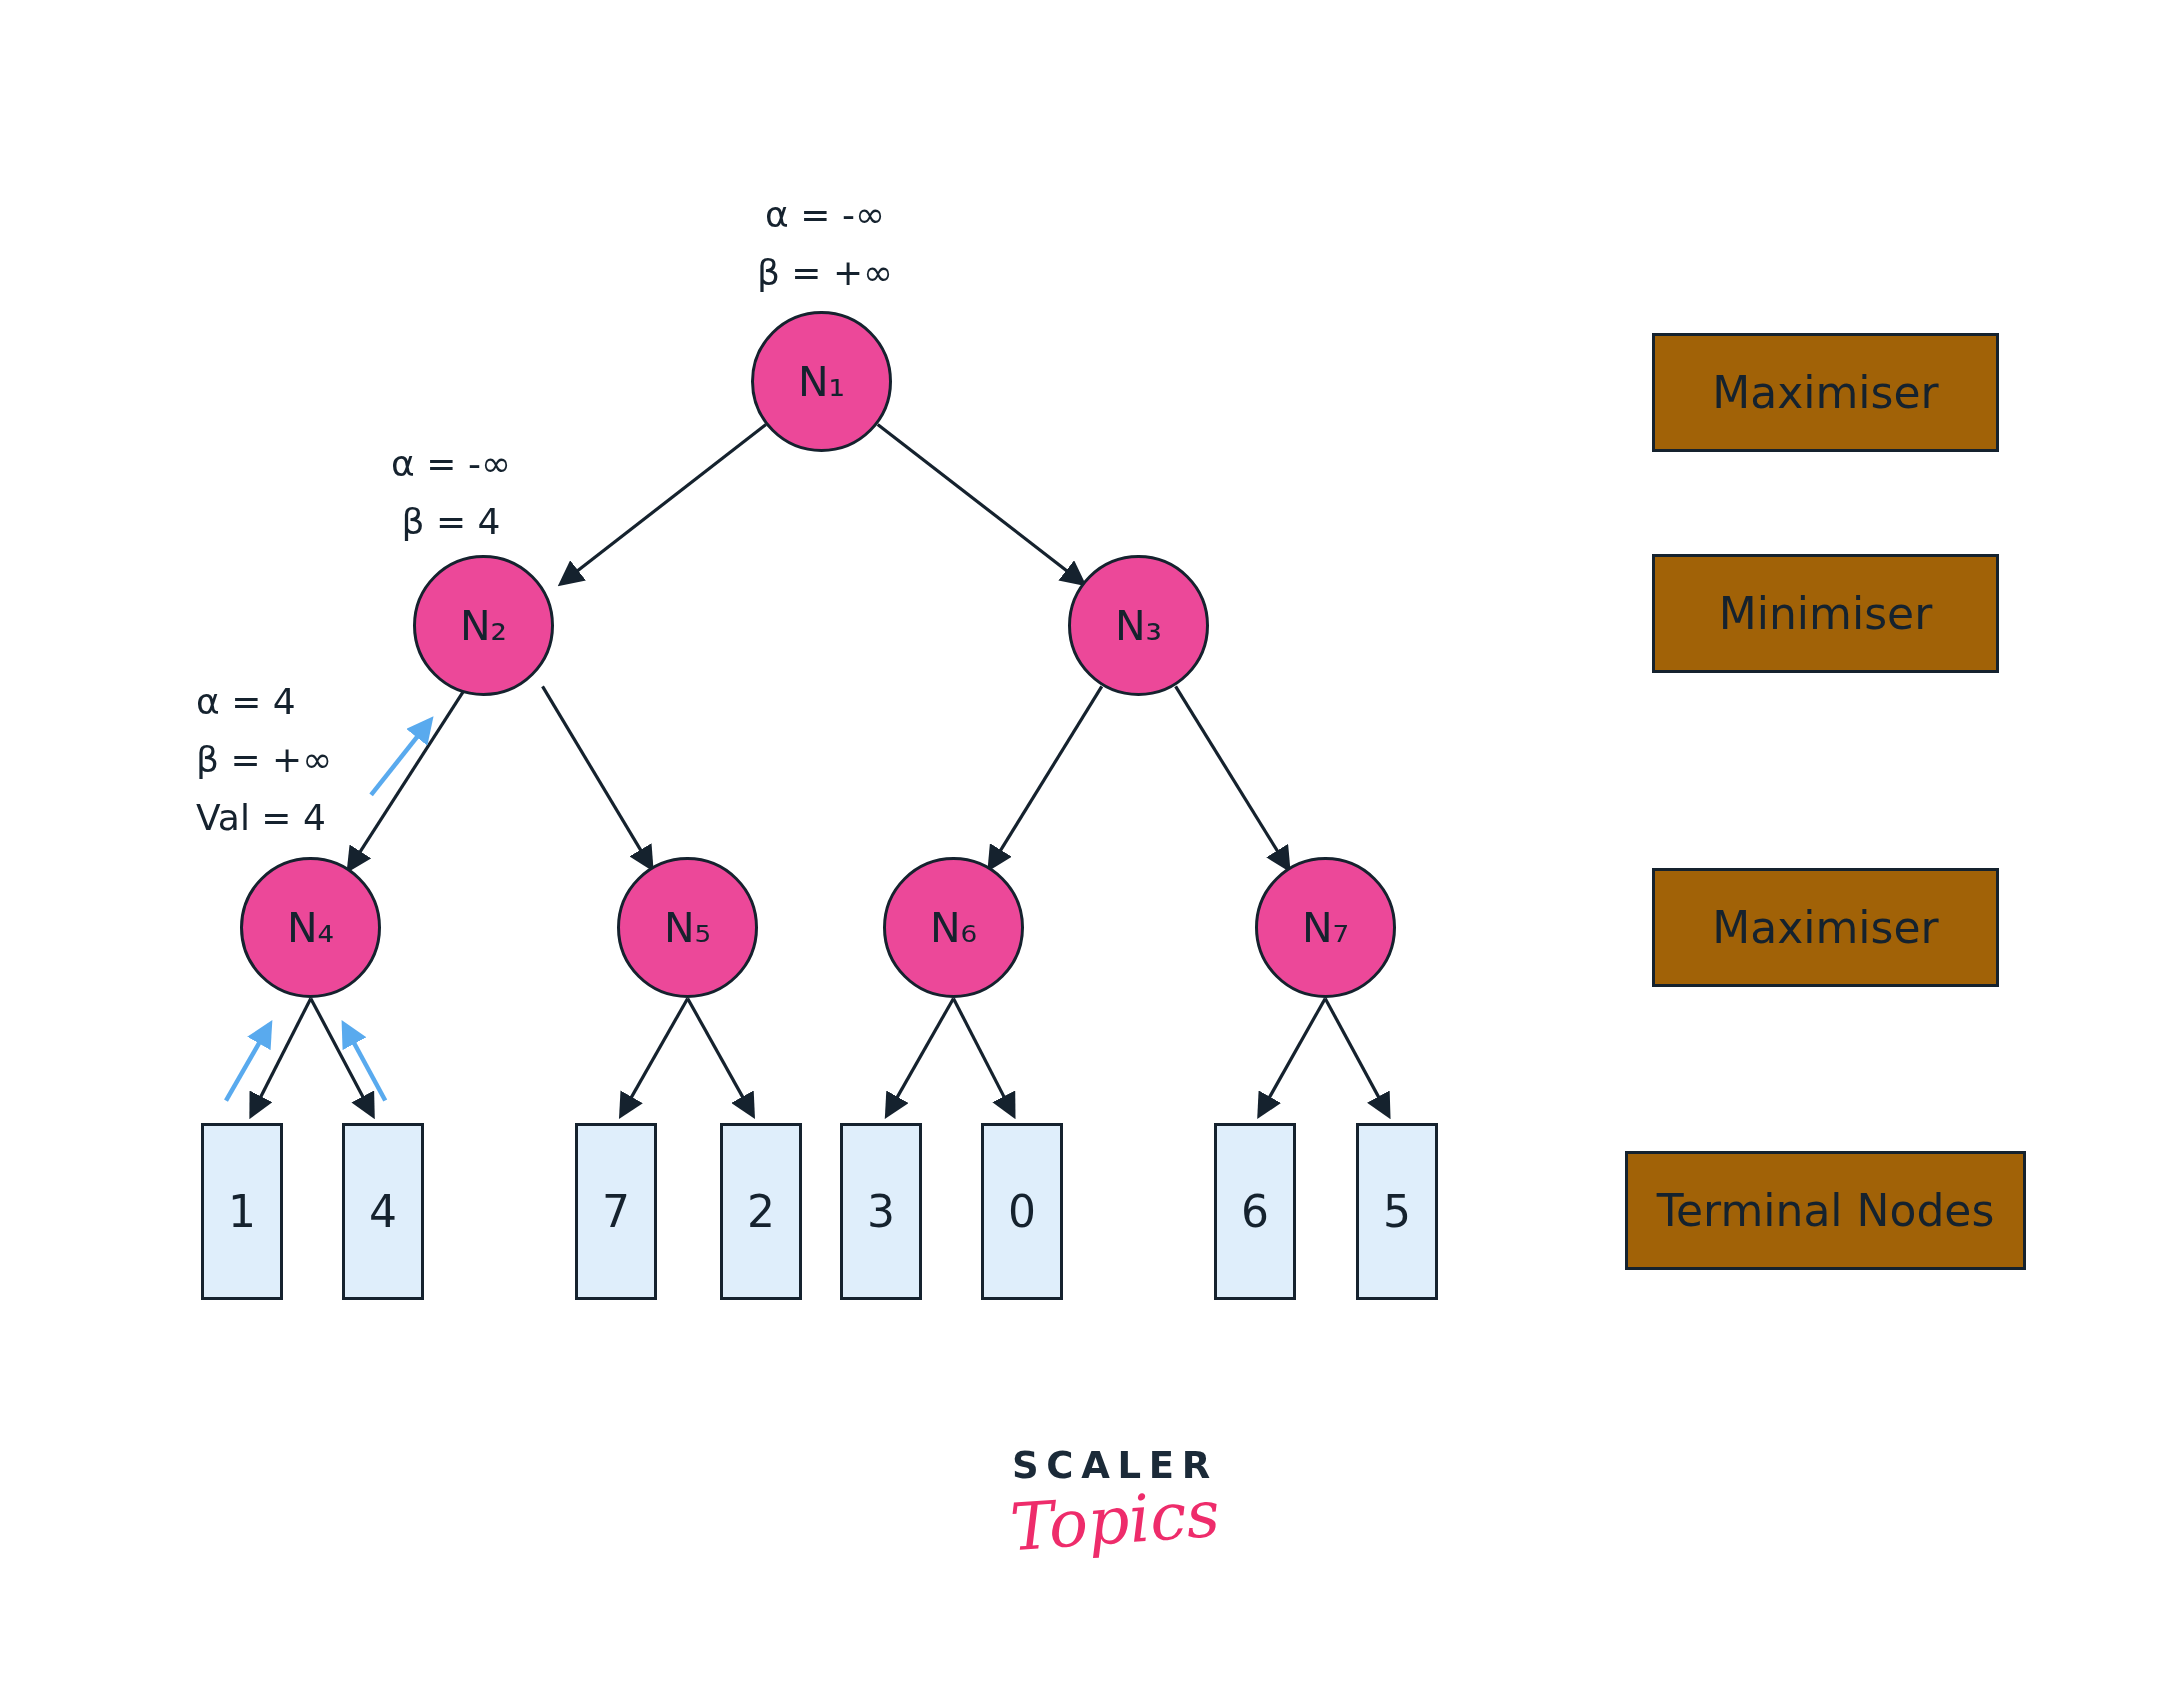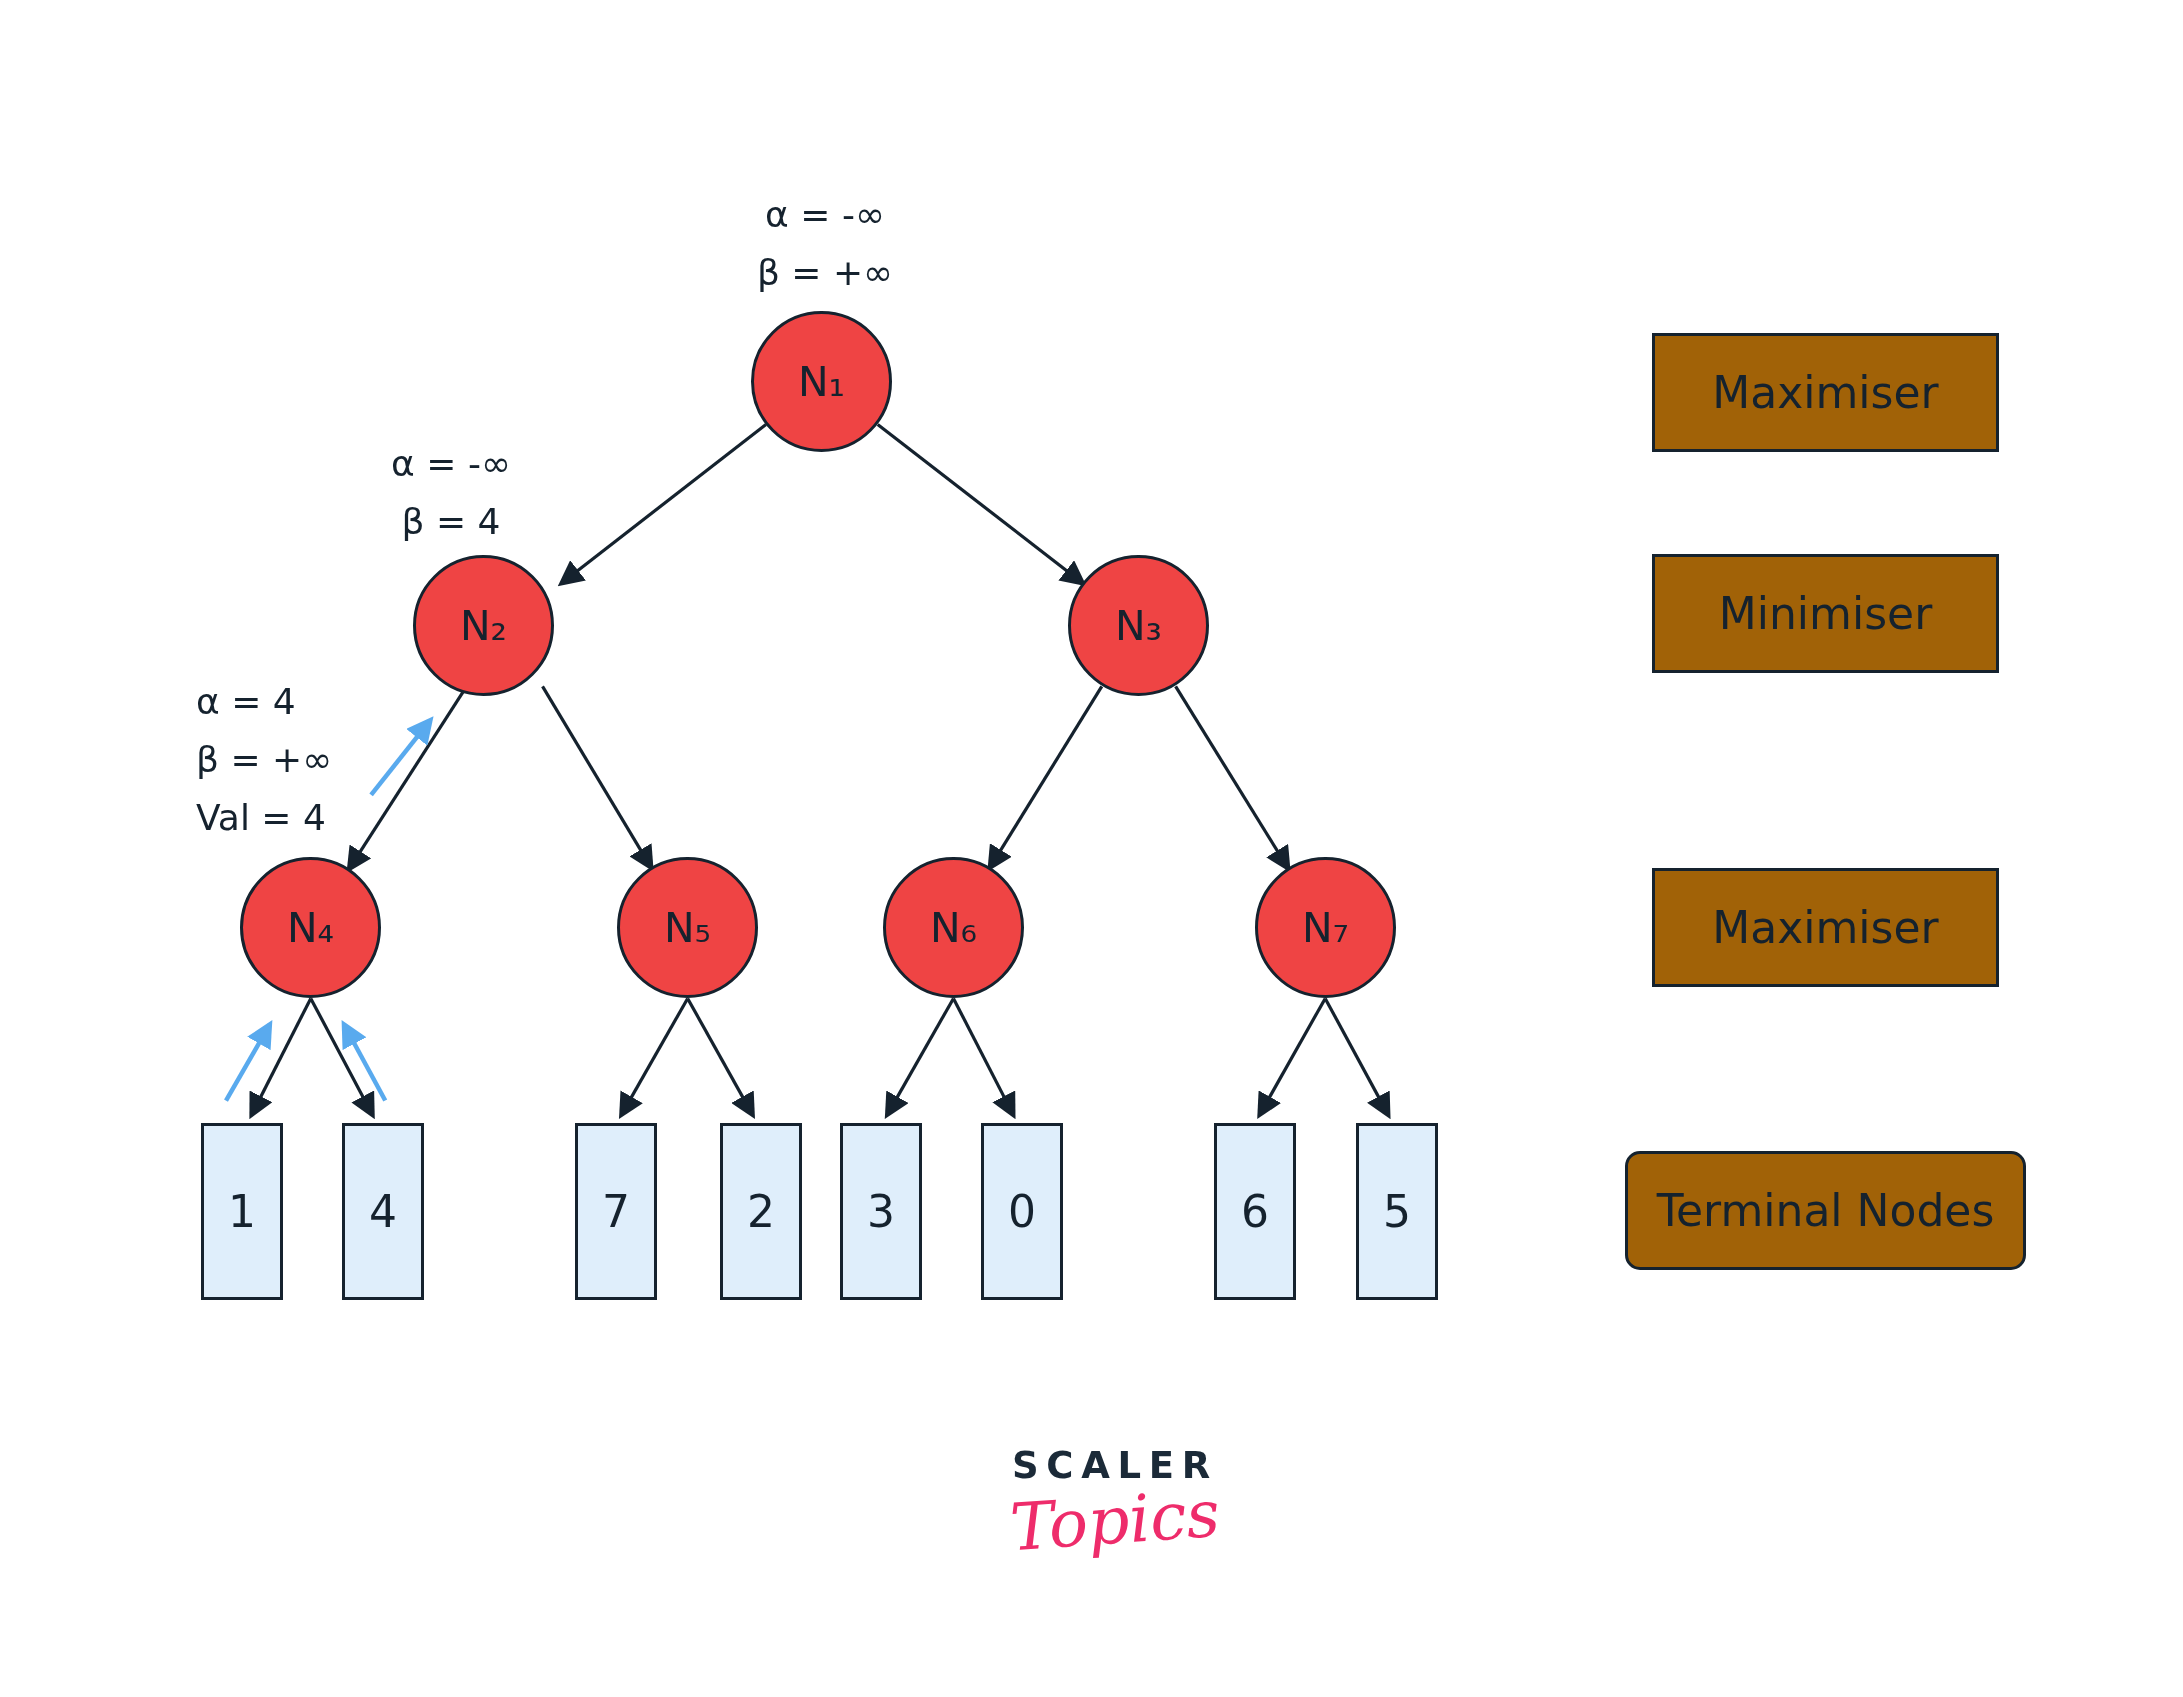--- a/index.html
+++ b/index.html
@@ -3,21 +3,21 @@
 <meta charset="utf-8">
 <style>
   * { margin:0; padding:0; box-sizing:border-box; }
   html,body { width:2183px; height:1697px; background:#ffffff; overflow:hidden;
     font-family:"DejaVu Sans","Liberation Sans",sans-serif; color:#15222e; }
   .canvas { position:absolute; left:0; top:0; width:2183px; height:1697px; }
 
   svg.edges { position:absolute; left:0; top:0; width:2183px; height:1697px; }
 
   .node { position:absolute; width:141px; height:141px; border-radius:50%;
-    background:#ef4444; border:3.2px solid #15222e;
+    background:#ec4899; border:3.2px solid #15222e;
     display:flex; align-items:center; justify-content:center; font-size:41px; }
   #node-n1 { left:751px; top:311px; }
   #node-n2 { left:413px;  top:555px; }
   #node-n3 { left:1068px; top:555px; }
   #node-n4 { left:240px;  top:857px; }
   #node-n5 { left:617px;  top:857px; }
   #node-n6 { left:883px; top:857px; }
   #node-n7 { left:1255px; top:857px; }
 
   .terminal { position:absolute; top:1123px; width:82px; height:177px;
@@ -37,21 +37,21 @@
   #ann-n1 { left:825px; top:186px; }
   #ann-n2 { left:451px;  top:435px; }
   #ann-n4 { left:196px;  top:673px; text-align:left; }
 
   .legend-box { position:absolute; left:1652px; width:347px; height:119px;
     background:#a16207; border:3.2px solid #15222e;
     display:flex; align-items:center; justify-content:center; font-size:44px; }
   #legend-0 { top:333px; }
   #legend-1 { top:554px; }
   #legend-2 { top:868px; }
-  #legend-3 { top:1151px; left:1625px; width:401px;border-radius:15px; }
+  #legend-3 { top:1151px; left:1625px; width:401px; }
 
   .logo { position:absolute; left:1106px; top:1444px; transform:translateX(-50%);
     text-align:center;margin-left:9px; }
   .logo-brand { font-size:37px; font-weight:bold; letter-spacing:7.7px; color:#1b2a38; }
   .logo-sub { font-family:"DejaVu Serif","Liberation Serif",serif; font-style:italic;
     font-size:65px; color:#ee2c6b; margin-top:-3.9px; transform:rotate(-4deg); }
 </style>
 </head>
 <body>
 

